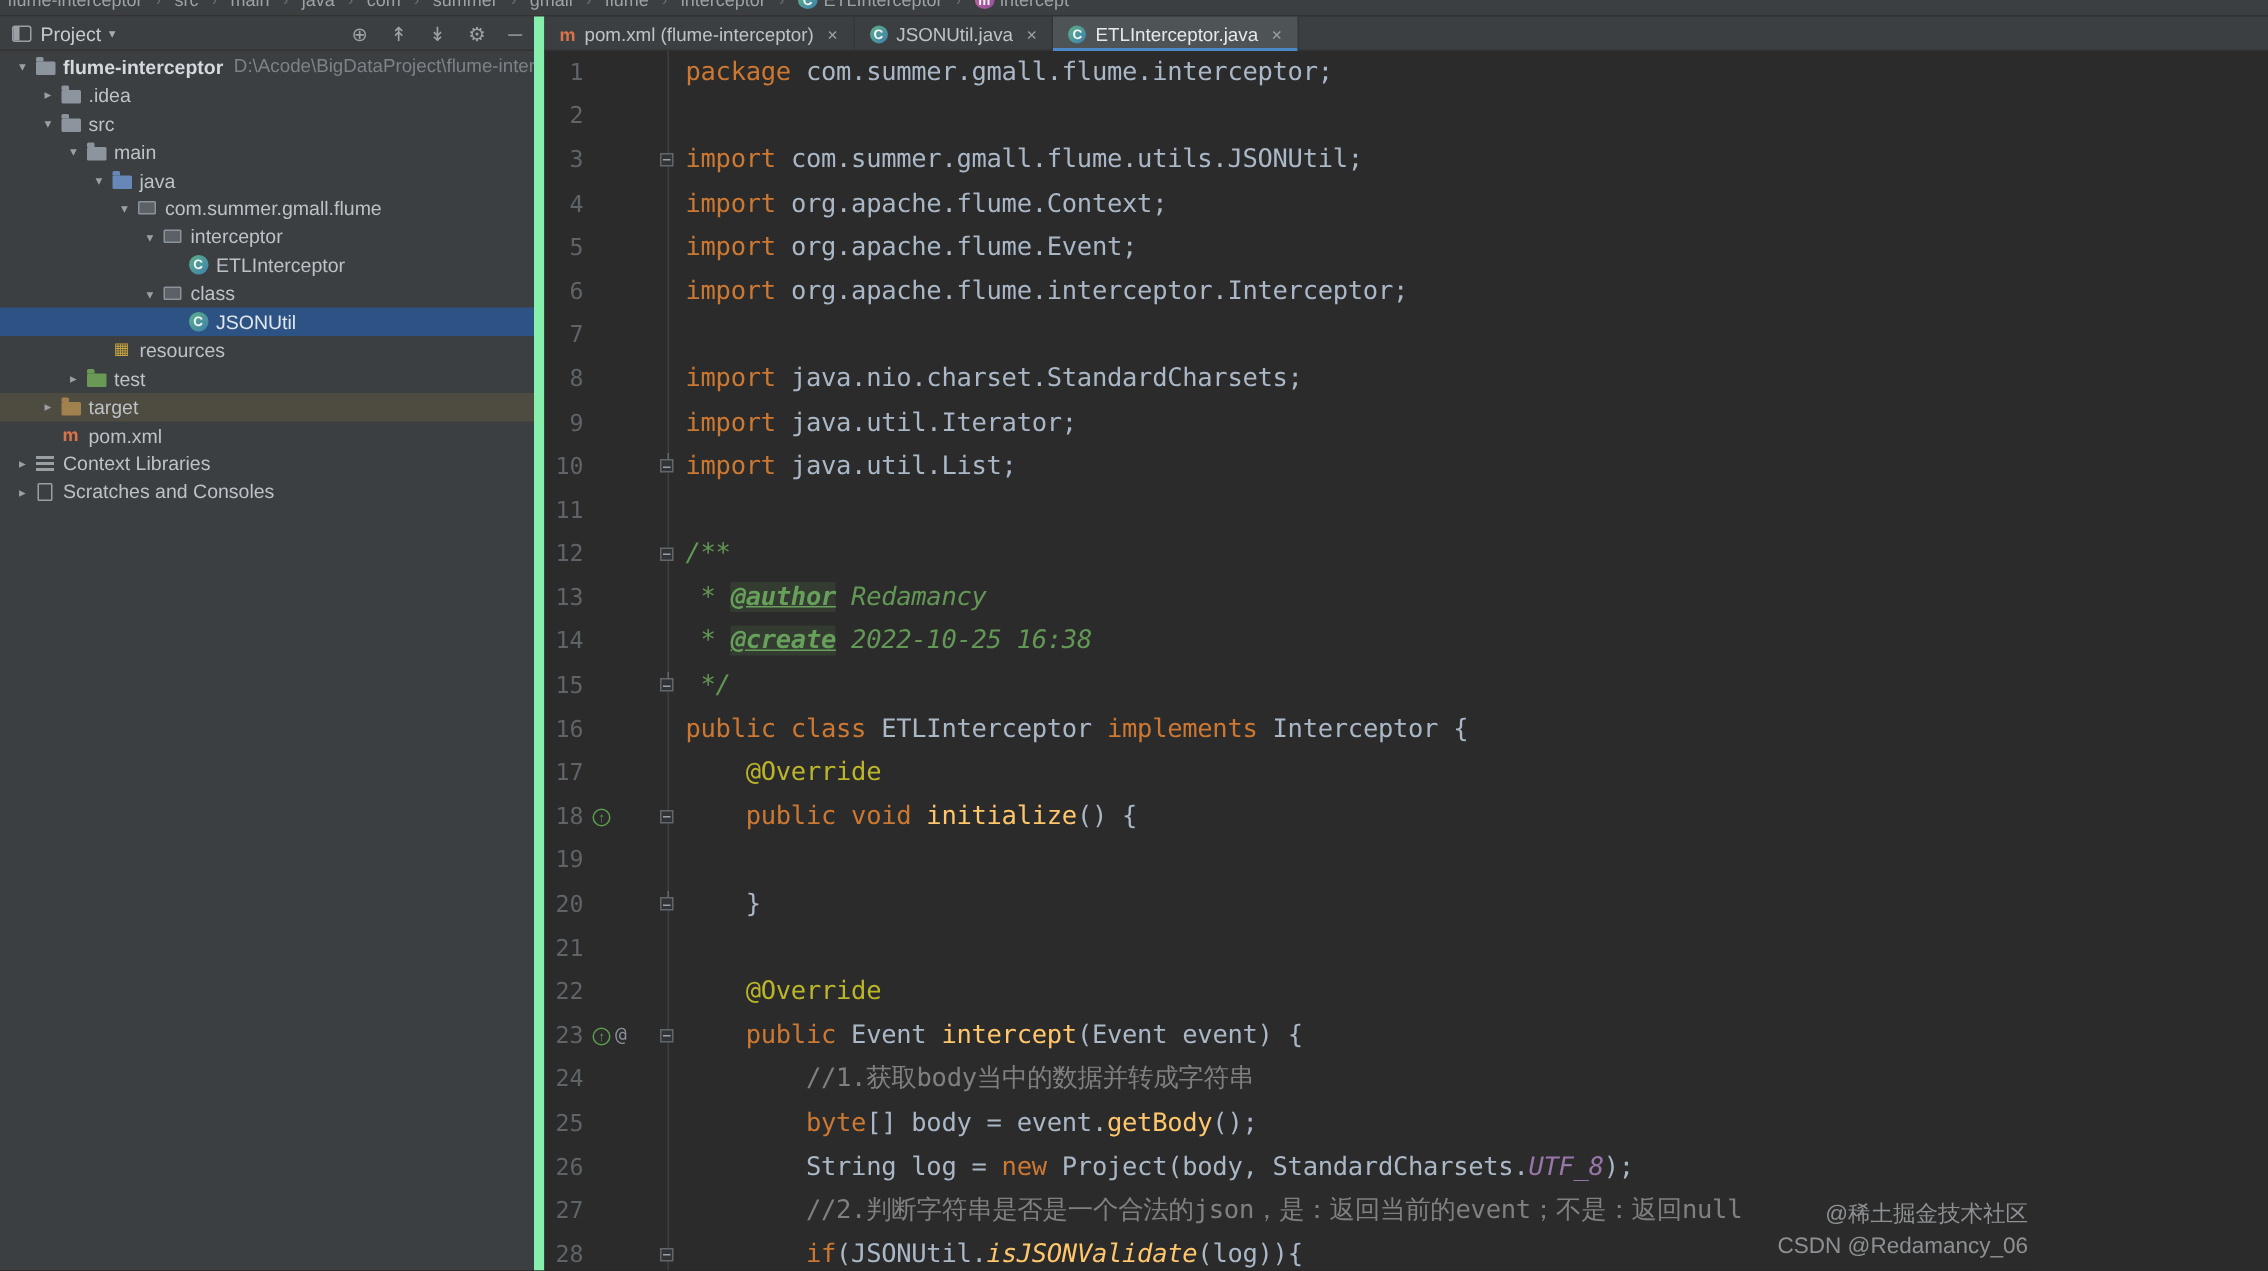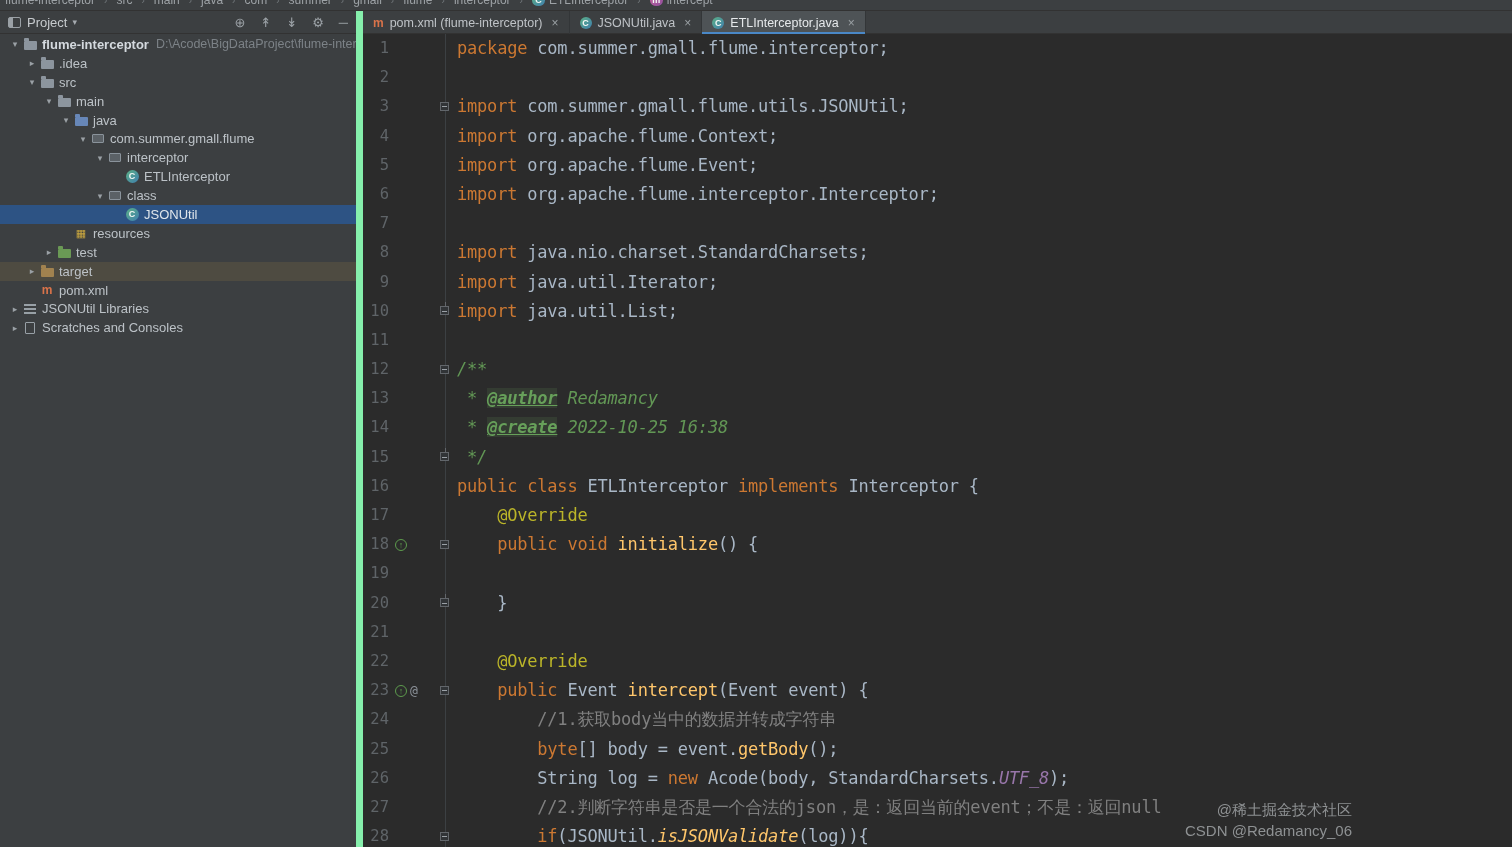--- a/index.html
+++ b/index.html
@@ -259,21 +259,21 @@
             <span class="ticn">
               <span class="mvn">m</span>
             </span>
             <span class="tree-label">pom.xml</span>
           </div>
           <div class="tree-row" style="padding-left: 8px;">
             <span class="chev">▸</span>
             <span class="ticn">
               <span class="lib"></span>
             </span>
-            <span class="tree-label">JSONUtil Libraries</span>
+            <span class="tree-label">Context Libraries</span>
           </div>
           <div class="tree-row" style="padding-left: 8px;">
             <span class="chev">▸</span>
             <span class="ticn">
               <span class="scr"></span>
             </span>
             <span class="tree-label">Scratches and Consoles</span>
           </div>
         </div>
     </div>
@@ -465,21 +465,21 @@
             <div class="code-line">
               <span class="ln">25</span>
               <span class="gut"></span>
               <span class="foldc"></span>
               <span class="codetext"><span class="tk-def">        </span><span class="tk-kw">byte</span><span class="tk-def">[] body = event.</span><span class="tk-mname">getBody</span><span class="tk-def">();</span></span>
             </div>
             <div class="code-line">
               <span class="ln">26</span>
               <span class="gut"></span>
               <span class="foldc"></span>
-              <span class="codetext"><span class="tk-def">        String log = </span><span class="tk-kw">new</span><span class="tk-def"> Acode(body, StandardCharsets.</span><span class="tk-sfield">UTF_8</span><span class="tk-def">);</span></span>
+              <span class="codetext"><span class="tk-def">        String log = </span><span class="tk-kw">new</span><span class="tk-def"> Project(body, StandardCharsets.</span><span class="tk-sfield">UTF_8</span><span class="tk-def">);</span></span>
             </div>
             <div class="code-line">
               <span class="ln">27</span>
               <span class="gut"></span>
               <span class="foldc"></span>
               <span class="codetext"><span class="tk-def">        </span><span class="tk-cmt">//2.判断字符串是否是一个合法的json，是：返回当前的event；不是：返回null</span></span>
             </div>
             <div class="code-line">
               <span class="ln">28</span>
               <span class="gut"></span>

